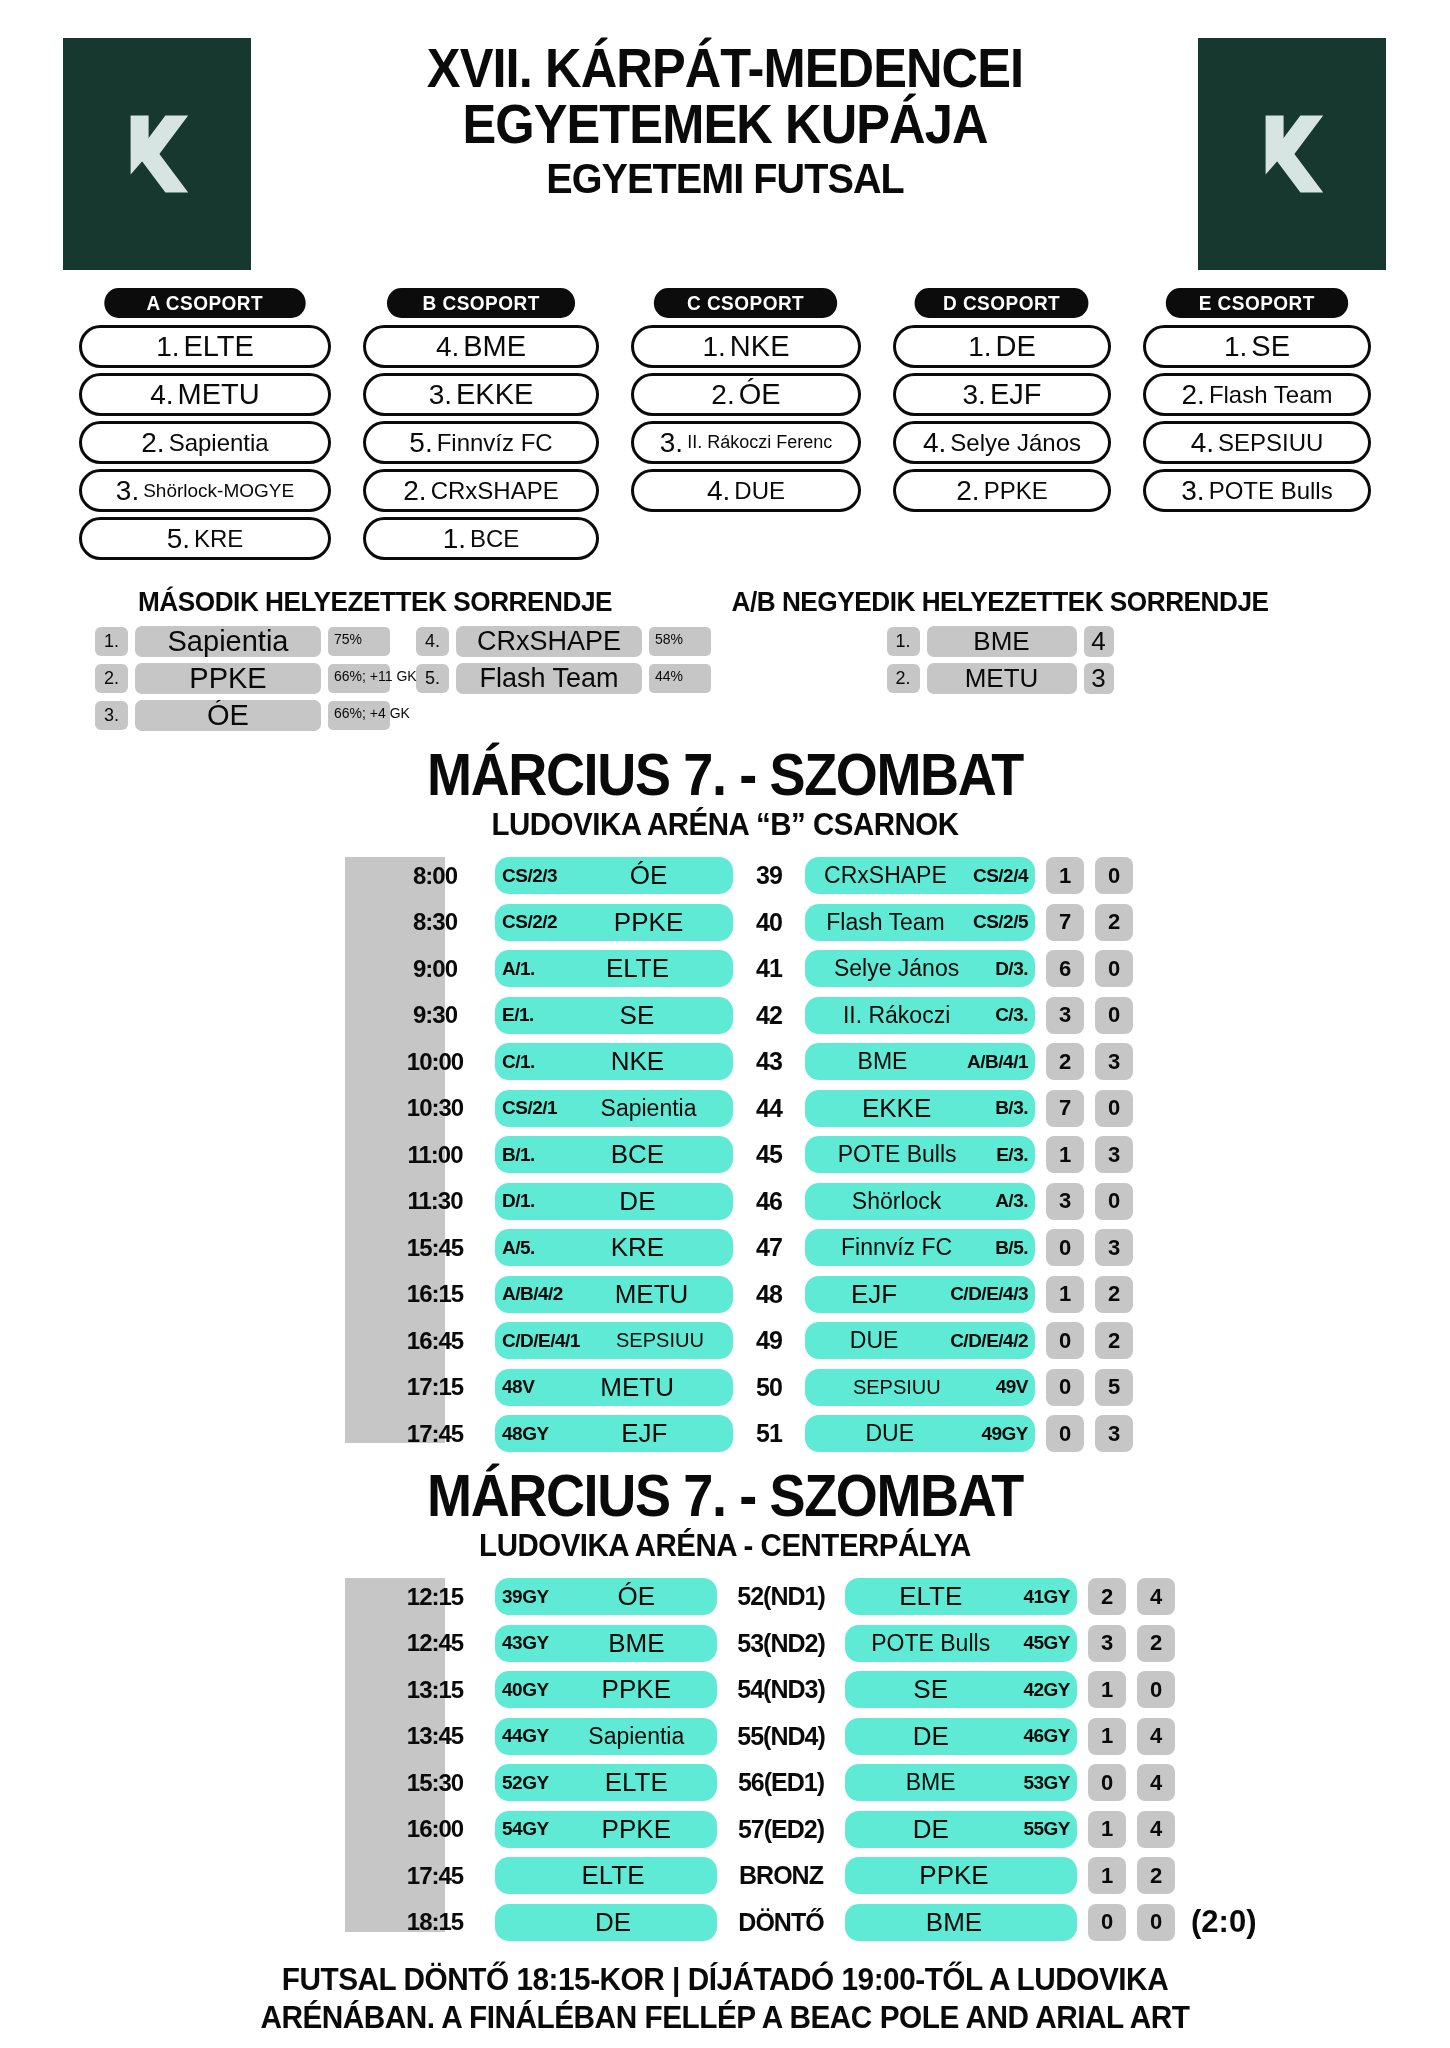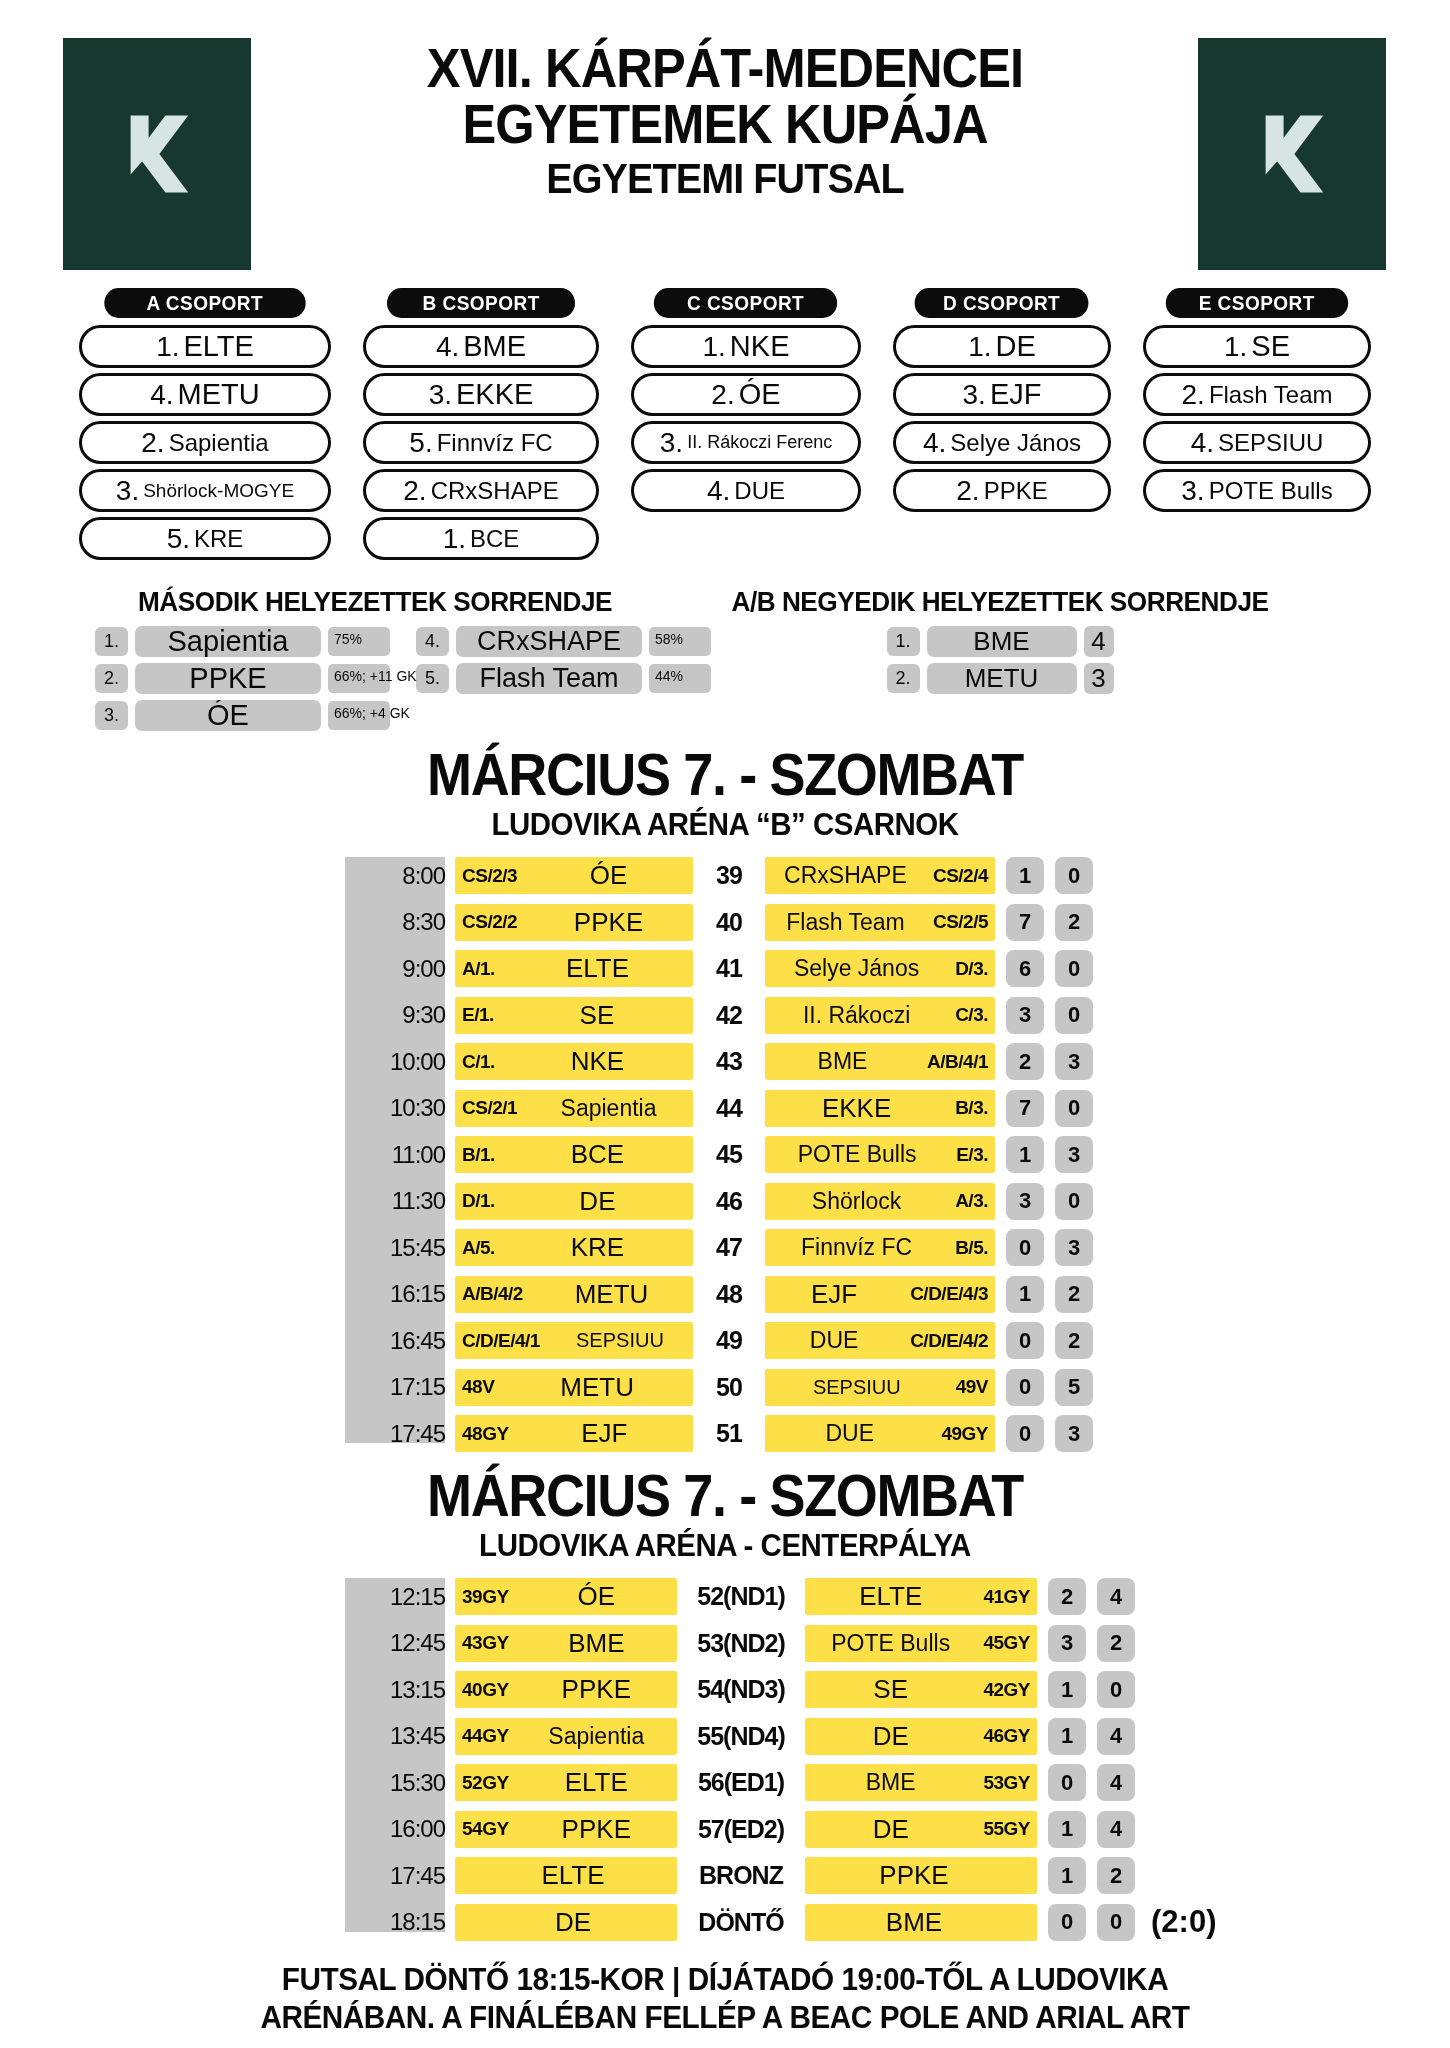--- a/index.html
+++ b/index.html
@@ -43,22 +43,22 @@
   .vbox{width:30px;height:31px;background:#c6c6c6;border-radius:6px;display:flex;align-items:center;justify-content:center;font-size:26px;flex:none;}
 
   
   .day-title{font-size:60px;font-weight:800;letter-spacing:-1.5px;text-align:center;margin-top:14px;line-height:1.0;transform:scaleX(.9);}
   .day-sub{font-size:31px;font-weight:800;letter-spacing:-0.5px;text-align:center;margin-top:2px;transform:scaleX(.95);}
 
   
   .sched{position:relative;width:760px;margin:14px auto 0 auto;}
   .tstrip{position:absolute;left:0;top:0;bottom:9px;width:100px;background:#c6c6c6;}
   .srow{display:flex;align-items:center;height:37px;margin-bottom:9.5px;position:relative;}
-  .time{width:100px;text-align:right;font-weight:400;font-size:24px;letter-spacing:-1px;flex:none;}
-  .pill{background:#fde047;border-radius:2px;height:37px;display:flex;align-items:center;flex:none;overflow:visible;}
+  .time{width:100px;text-align:center;font-weight:700;font-size:24px;letter-spacing:-1px;flex:none;padding-left:40px;}
+  .pill{background:#5eead4;border-radius:14px;height:37px;display:flex;align-items:center;flex:none;overflow:visible;}
   .pill.left{width:238px;margin-left:10px;}
   .pill.right{width:230px;}
   .code{font-weight:800;font-size:19px;letter-spacing:-0.5px;padding:0 7px;white-space:nowrap;}
   .team{flex:1;text-align:center;font-size:26px;white-space:nowrap;}
   .team.md{font-size:23px;} .team.sm{font-size:20px;}
   .mnum{width:72px;text-align:center;font-weight:800;font-size:25px;letter-spacing:-1px;flex:none;white-space:nowrap;}
   .score{width:38px;height:37px;margin-left:11px;background:#c6c6c6;border-radius:8px;display:flex;align-items:center;justify-content:center;font-size:22px;font-weight:700;flex:none;}
   .note{margin-left:16px;font-weight:800;font-size:31px;white-space:nowrap;}
   .sched.two .pill.left{width:222px;}
   .sched.two .mnum{width:128px;font-size:25px;}

